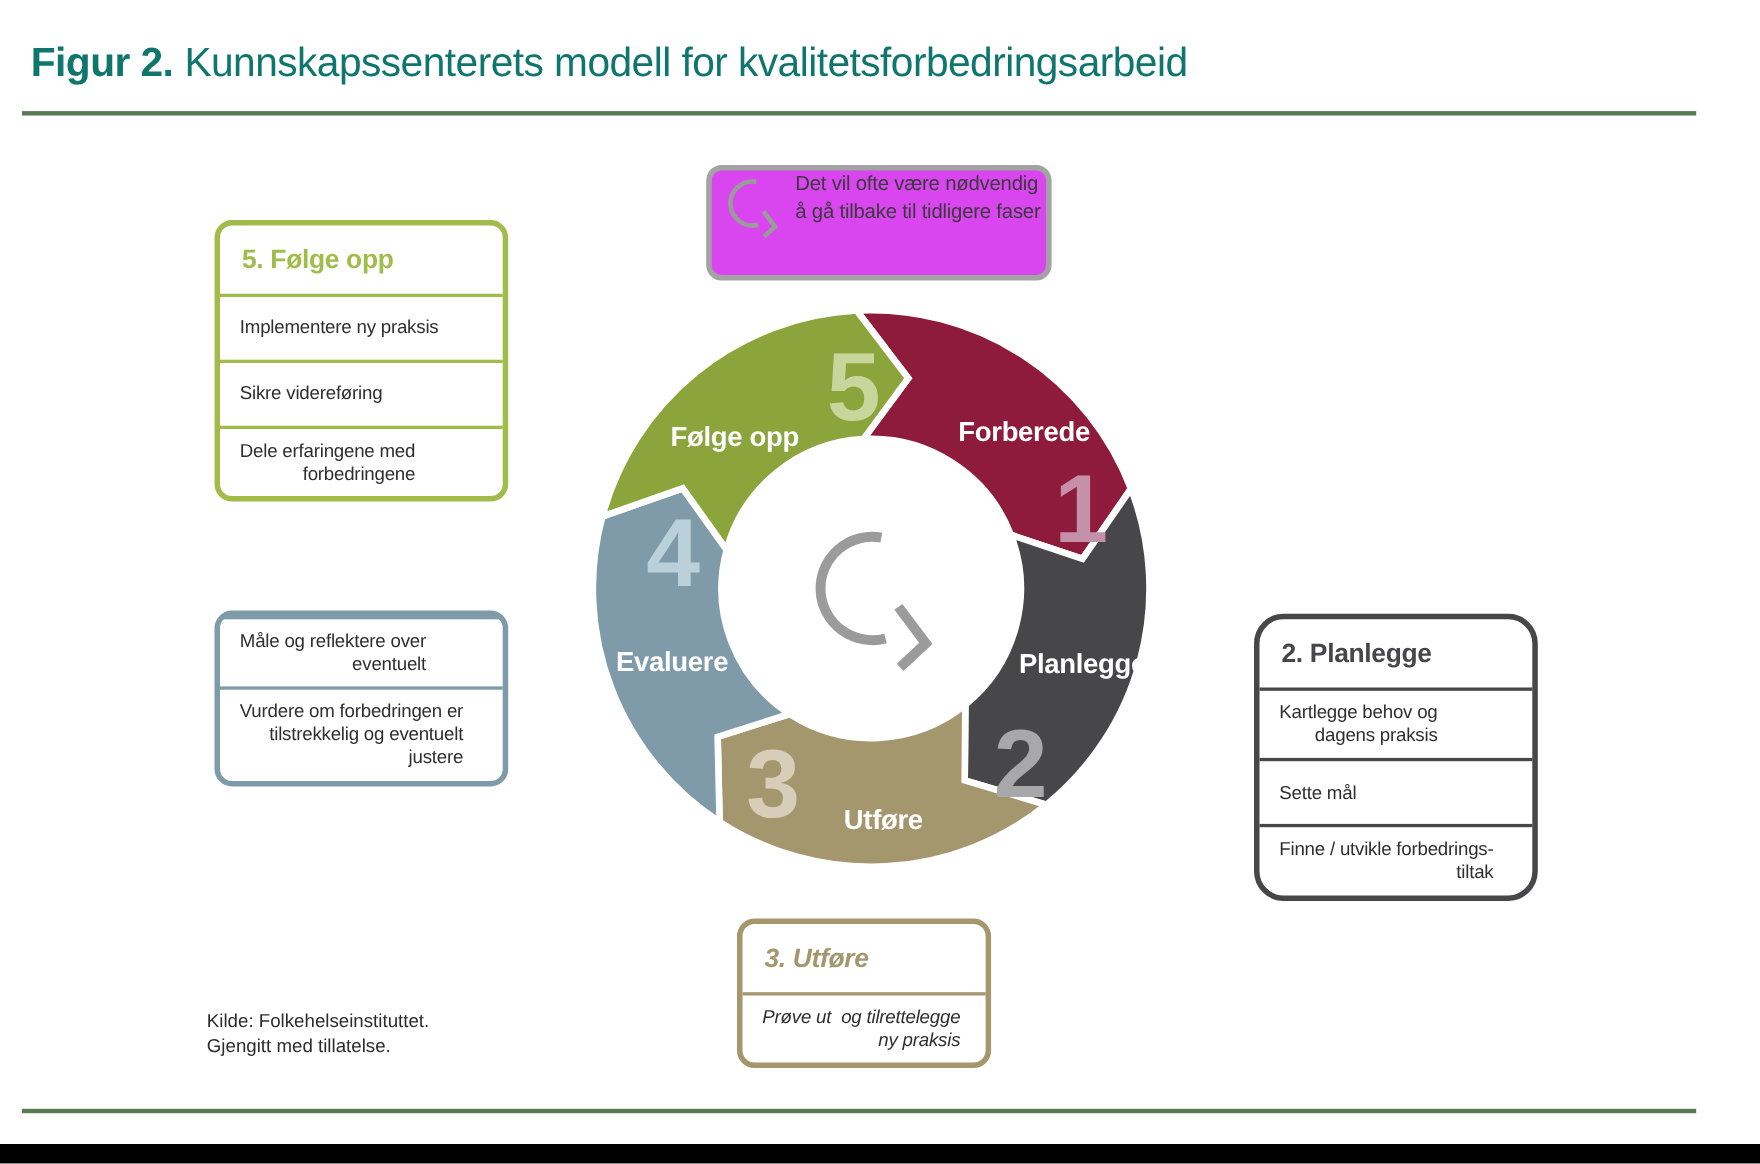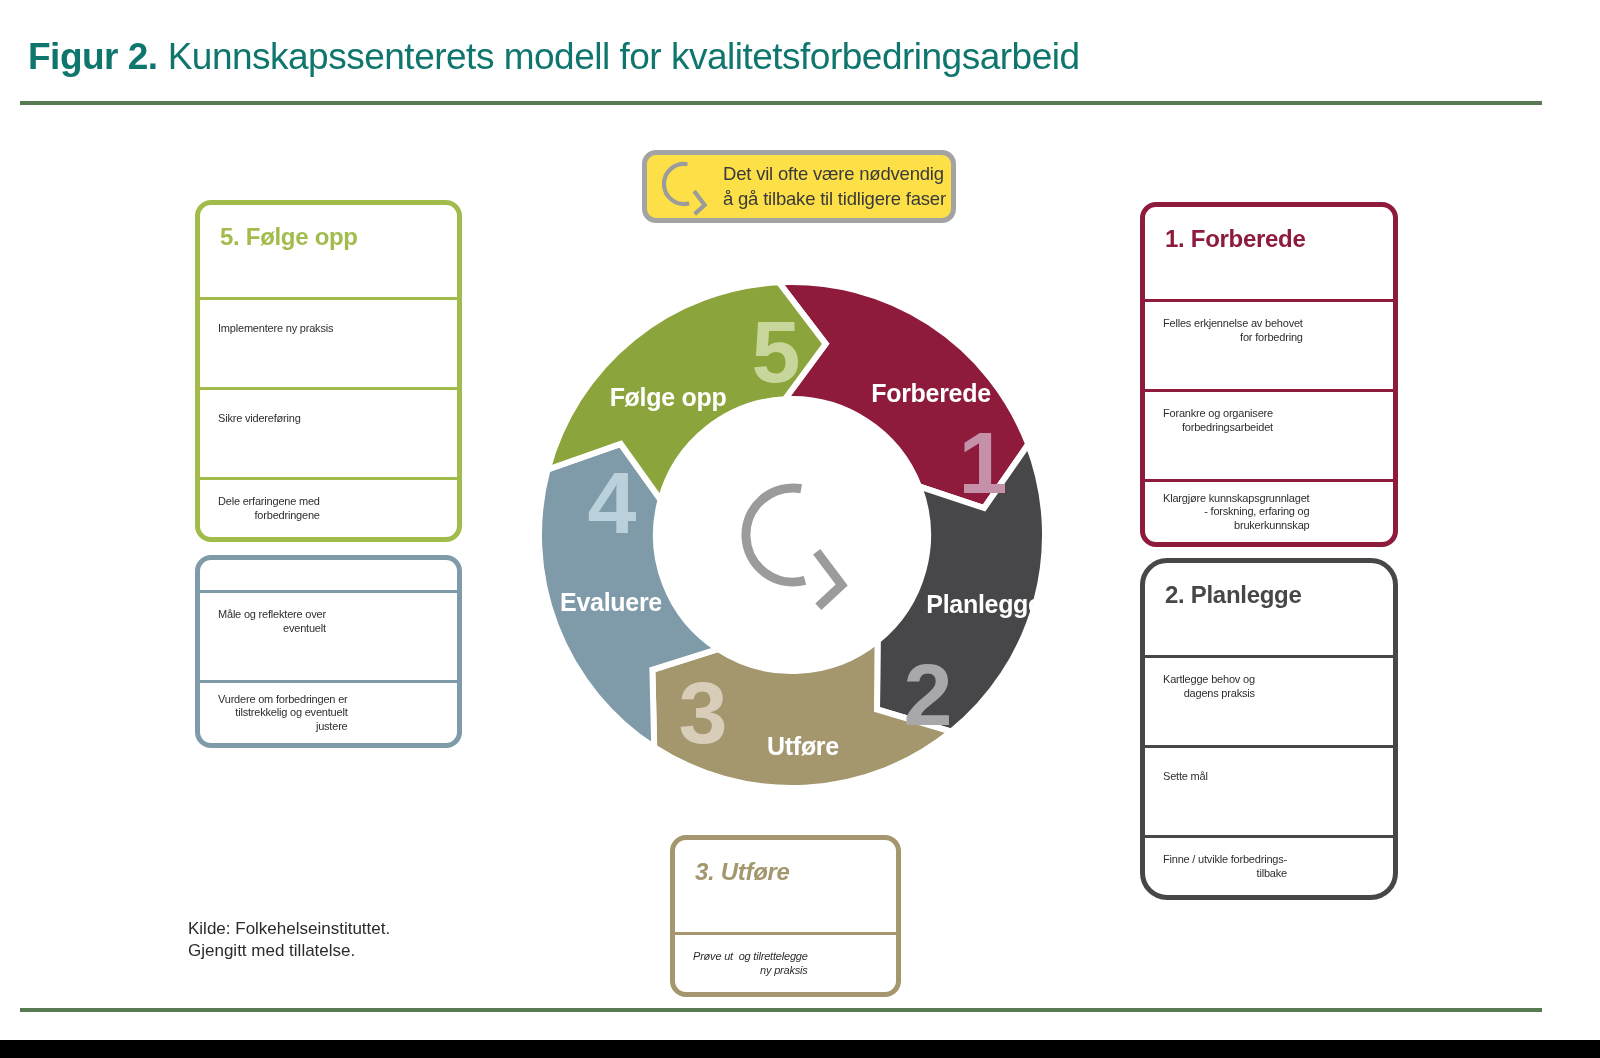--- a/index.html
+++ b/index.html
@@ -11,25 +11,25 @@
   .rule{position:absolute;height:4px;}
   .rule-top{left:20px;top:101px;width:1522px;}
   .rule-bottom{left:20px;top:1008px;width:1522px;}
   .footer-bar{position:absolute;left:0;top:1040px;width:1600px;height:18px;}
   
   .pbox{position:absolute;background:#fff;border:5px solid var(--c);border-radius:16px;
         display:flex;flex-direction:column;box-sizing:border-box;text-align:right;}
   .pbox-title{min-height:60px;display:flex;align-items:center;padding:2px 8px 0 20px;
         font-size:24px;font-weight:bold;color:var(--c);letter-spacing:-0.3px;}
   .pbox-row{border-top:3px solid var(--c);min-height:60px;display:flex;align-items:center;
-        padding:10px 4px 10px 18px;font-size:11px;letter-spacing:-0.2px;line-height:1.22;
-        color:#2e2e2e;white-space:pre-wrap;box-sizing:border-box;margin-top:30px;}
+        padding:10px 4px 10px 18px;font-size:17px;letter-spacing:-0.2px;line-height:1.22;
+        color:#2e2e2e;white-space:pre-wrap;box-sizing:border-box;}
   
-  .note-box{position:absolute;left:642px;top:150px;width:314px;height:73px;border:5px solid var(--c);
-        border-radius:14px;display:flex;align-items:center;box-sizing:border-box;padding-left:10px;background:#fde047;}
+  .note-box{position:absolute;left:642px;top:150px;width:314px;height:105px;border:5px solid var(--c);
+        border-radius:14px;display:flex;box-sizing:border-box;padding-left:10px;background:#d946ef;}
   .note-text{font-size:18.5px;line-height:1.34;color:#3a3a3a;white-space:pre-line;margin-left:8px;letter-spacing:-0.2px;}
   .kilde{position:absolute;left:188px;top:918px;font-size:17px;line-height:1.28;
         color:#2b2b2b;white-space:pre-line;}
   
   .wheel-svg{position:absolute;left:0;top:0;}
   .wheel-svg text{font-family:"Liberation Sans",sans-serif;}
   .wheel-label{font-size:25px;font-weight:bold;fill:#ffffff;letter-spacing:-0.3px;}
   .wheel-number{font-size:88px;font-weight:bold;}
   .icon-stroke{fill:none;stroke:var(--icon);}
   .icon-arrow{fill:none;stroke:var(--icon);}
@@ -83,38 +83,28 @@
   </div>
 
   <div class="pbox" style="left: 195px; top: 555px; width: 267px; --c: #7f9aa8;">
     <div class="pbox-row">Måle og reflektere over
 eventuelt</div>
     <div class="pbox-row">Vurdere om forbedringen er
 tilstrekkelig og eventuelt
 justere</div>
   </div>
 
-  <div class="pbox" style="left: 1140px; top: 202px; width: 258px; --c: #8e1a3c;">
-    <div class="pbox-title">1. Forberede</div>
-    <div class="pbox-row">Felles erkjennelse av behovet
-for forbedring</div>
-    <div class="pbox-row">Forankre og organisere
-forbedringsarbeidet</div>
-    <div class="pbox-row">Klargjøre kunnskapsgrunnlaget
-- forskning, erfaring og
-brukerkunnskap</div>
-  </div>
 
   <div class="pbox" style="left: 1140px; top: 558px; width: 258px; border-radius: 27px; --c: #474749;">
     <div class="pbox-title">2. Planlegge</div>
     <div class="pbox-row">Kartlegge behov og
 dagens praksis</div>
     <div class="pbox-row">Sette mål</div>
     <div class="pbox-row">Finne / utvikle forbedrings-
-tilbake</div>
+tiltak</div>
   </div>
 
   <div class="pbox" style="left: 670px; top: 835px; width: 231px; font-style: italic; --c: #a4976e;">
     <div class="pbox-title">3. Utføre</div>
     <div class="pbox-row">Prøve ut  og tilrettelegge
 ny praksis</div>
   </div>
 
   <div class="kilde">Kilde: Folkehelseinstituttet.
 Gjengitt med tillatelse.</div>

